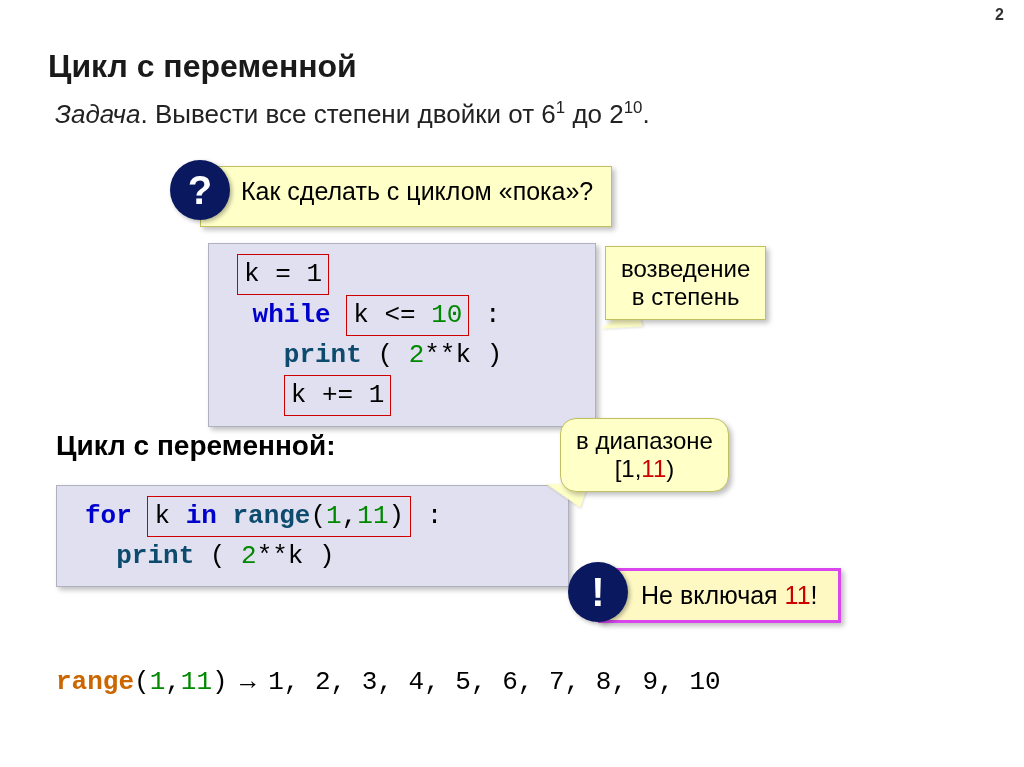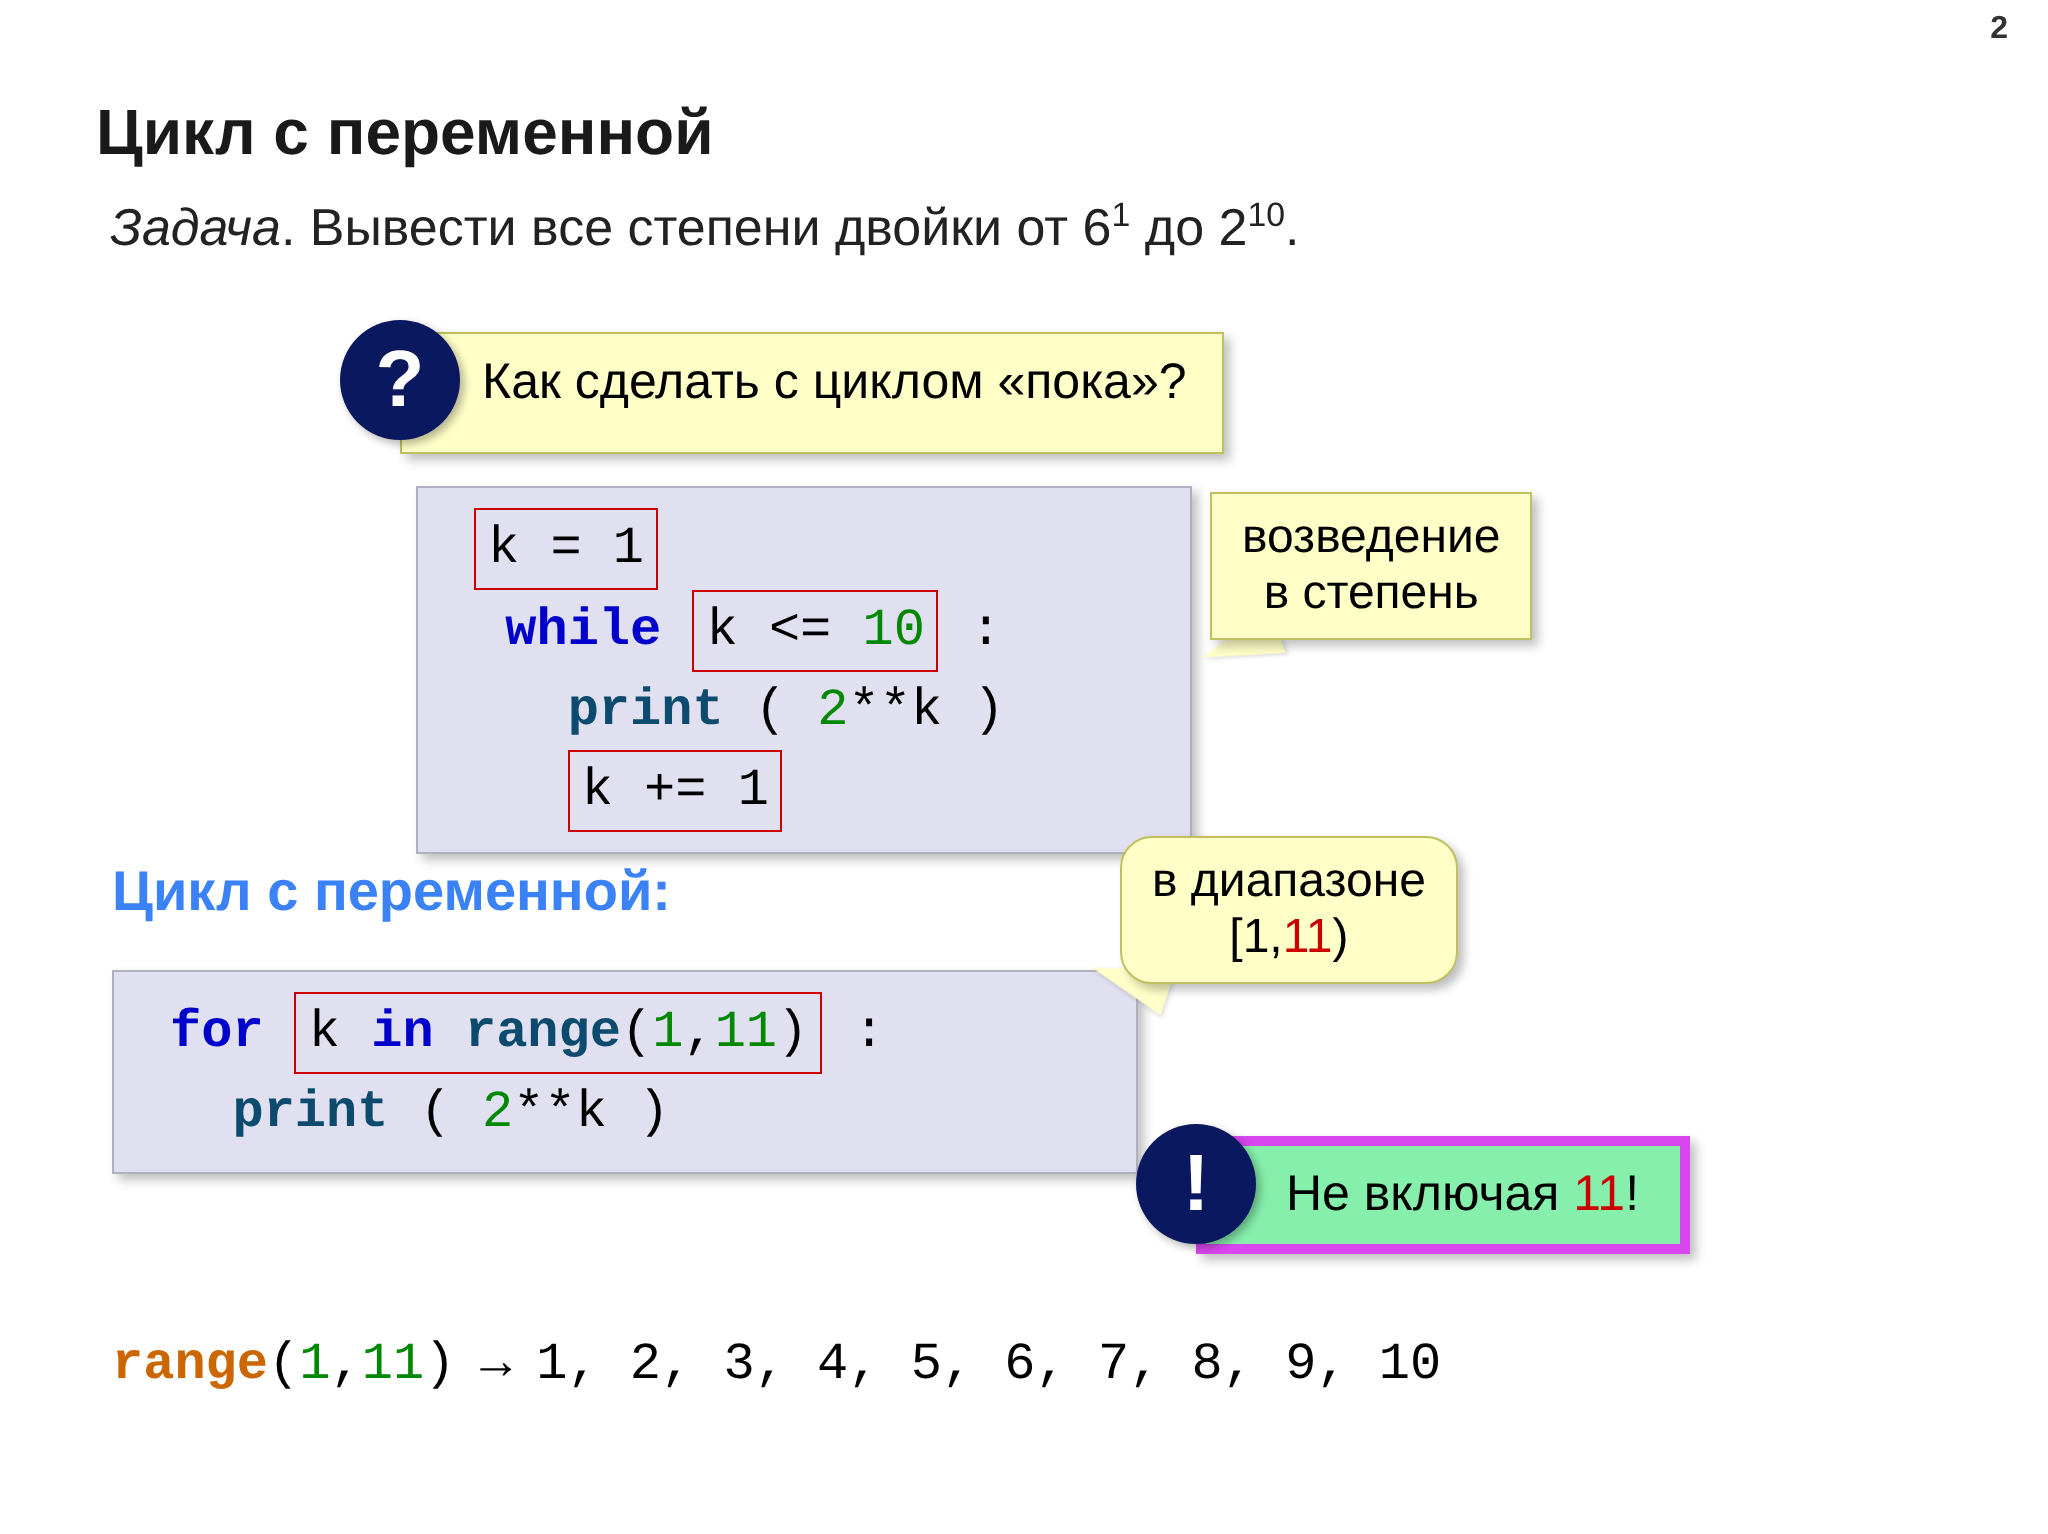--- a/index.html
+++ b/index.html
@@ -108,21 +108,21 @@
     border-bottom: 12px solid transparent;
     border-right: 40px solid #ffffc8;
     transform: rotate(-20deg);
     filter: drop-shadow(1px 1px 1px rgba(0,0,0,0.15));
   }
 
   .subhead {
     position: absolute;
     font-size: 28px;
     font-weight: bold;
-    color: #3b82f6;
+    color: #000000;
   }
   .sh1 { top: 430px; left: 56px; }
 
   .cb2 { top: 485px; left: 56px; width: 455px; }
 
   .co2 { top: 418px; left: 560px; border-radius: 16px; }
   .tail2 {
     top: 478px; left: 545px;
     border-top: 12px solid transparent;
     border-bottom: 12px solid transparent;
@@ -144,22 +144,22 @@
     align-items: center;
     justify-content: center;
     box-shadow: 2px 2px 4px rgba(0,0,0,0.3);
     z-index: 5;
   }
   .e1 { top: 562px; left: 568px; }
   .excl-box {
     position: absolute;
     top: 568px;
     left: 598px;
-    background: #86efac;
-    border: 5px solid #d946ef;
+    background: #fef9c3;
+    border: 3px solid #d946ef;
     padding: 10px 20px 10px 40px;
     font-size: 25px;
     box-shadow: 3px 3px 5px rgba(0,0,0,0.25);
   }
   .rednum { color: #cc0000; }
 
   .range-line {
     position: absolute;
     top: 665px;
     left: 56px;

